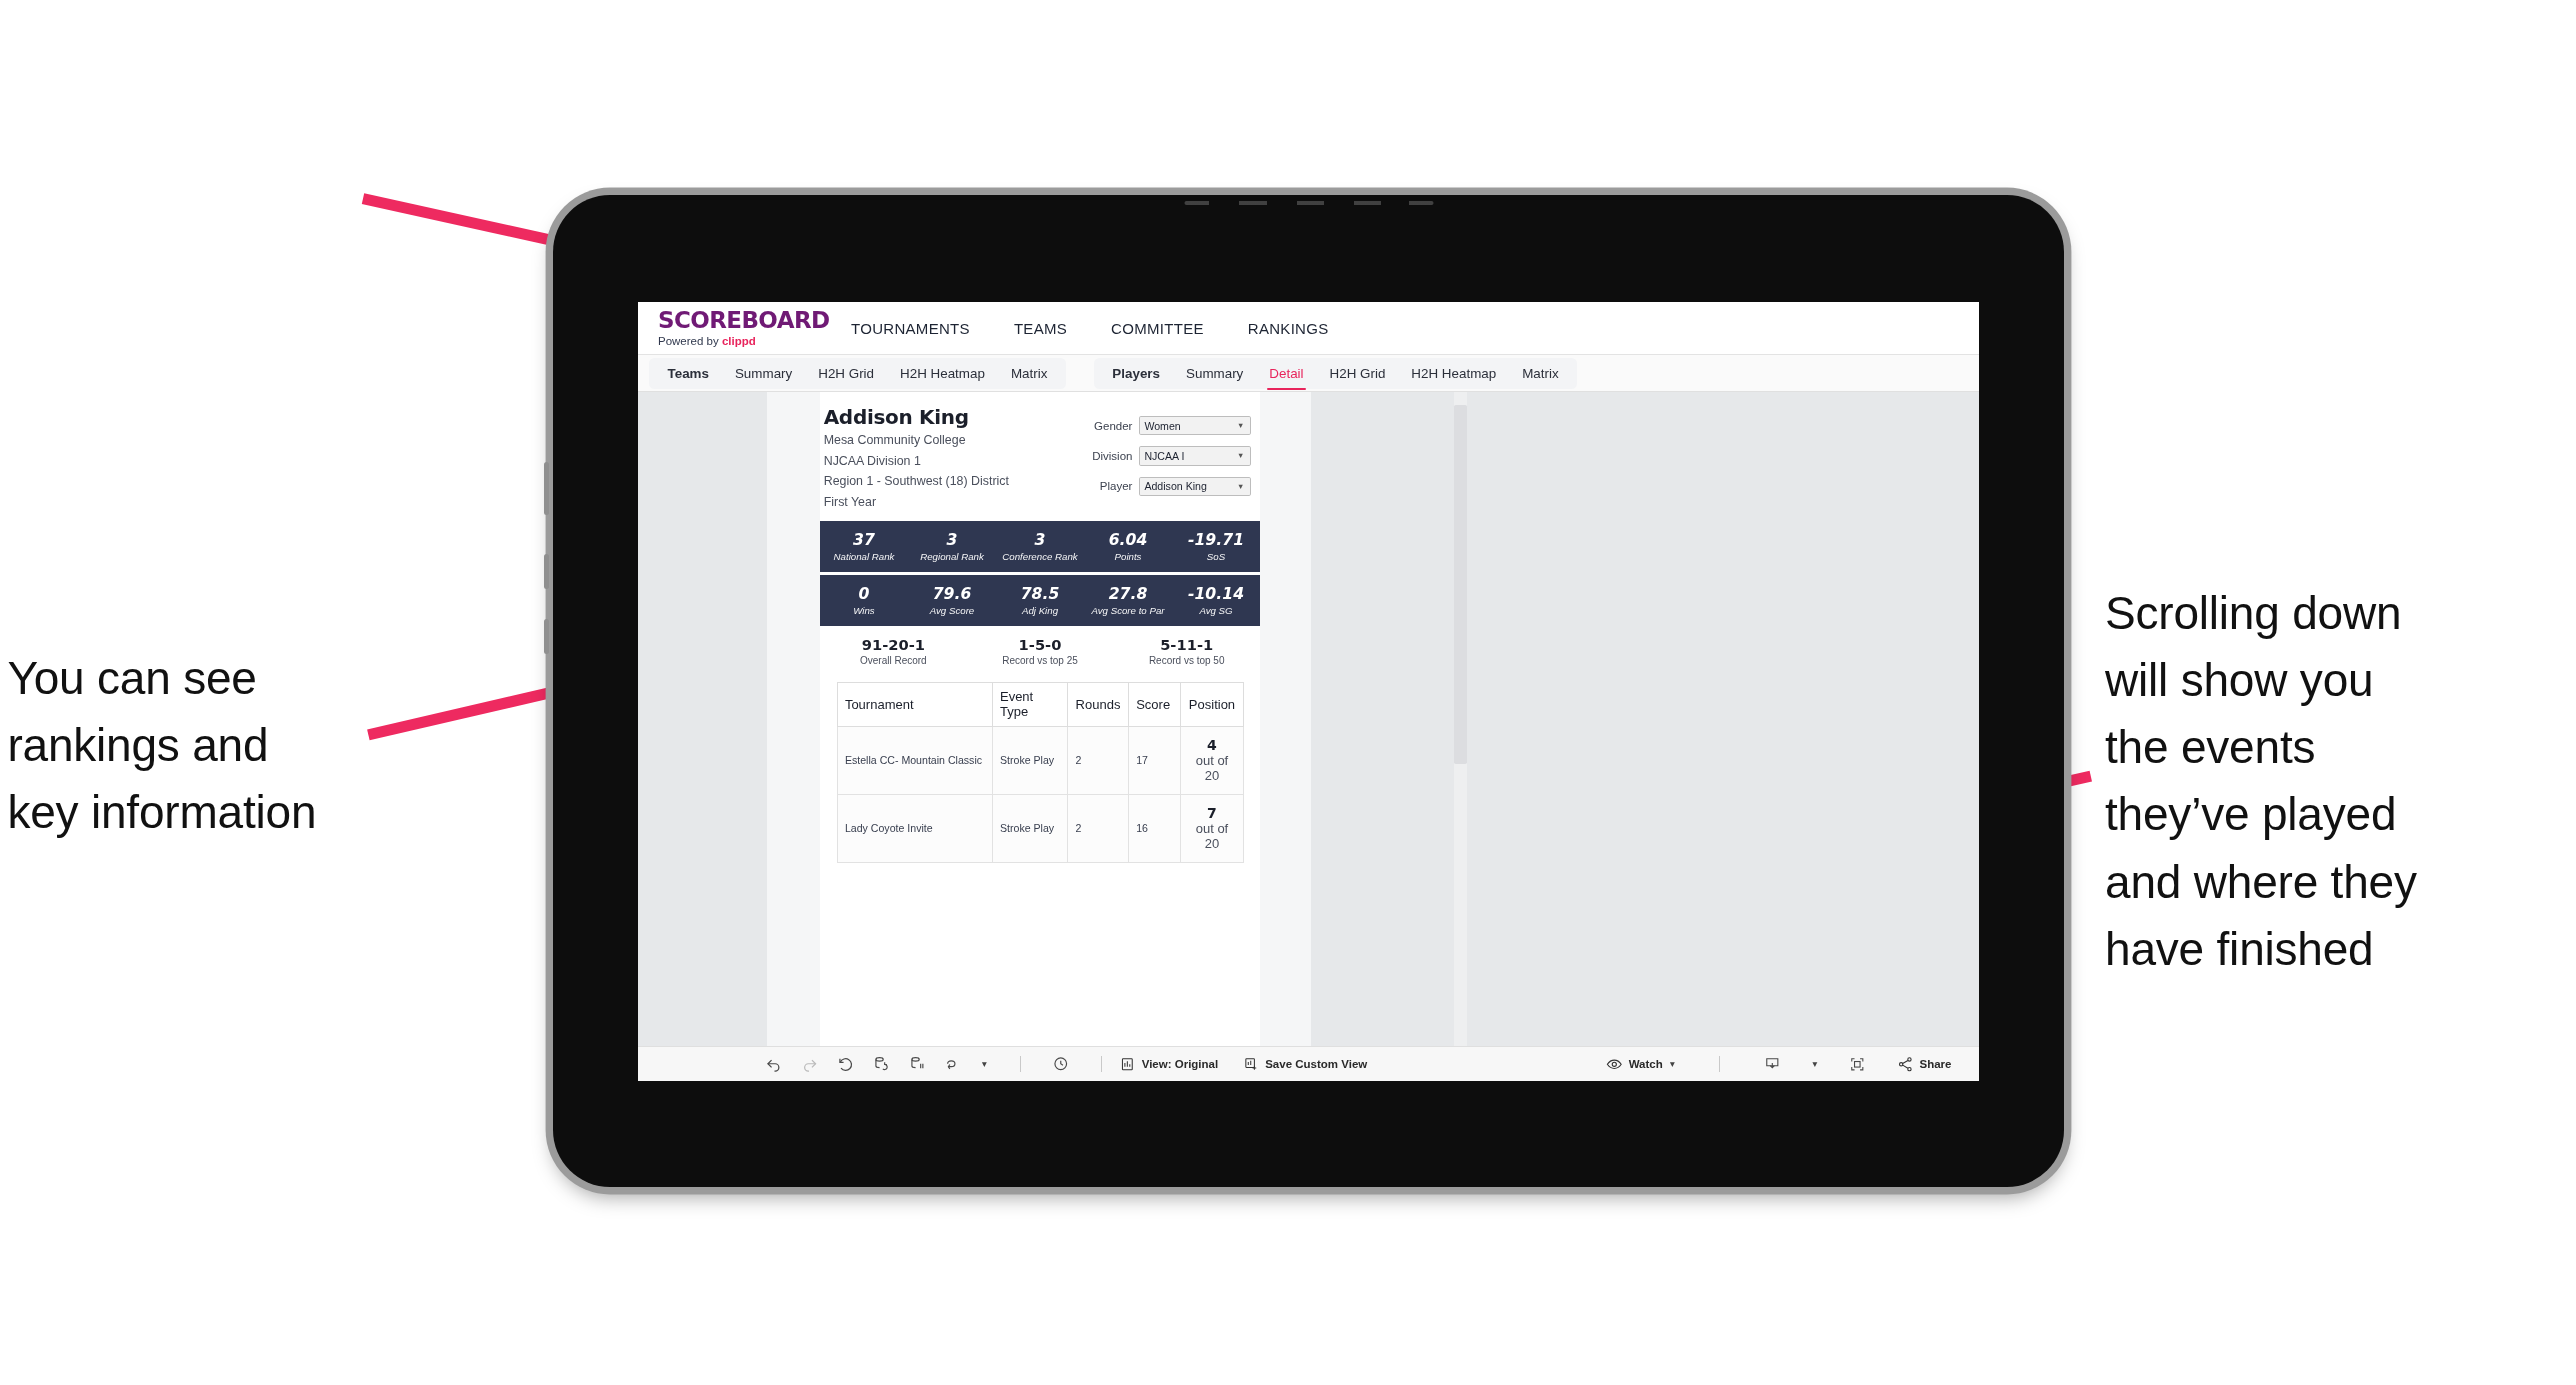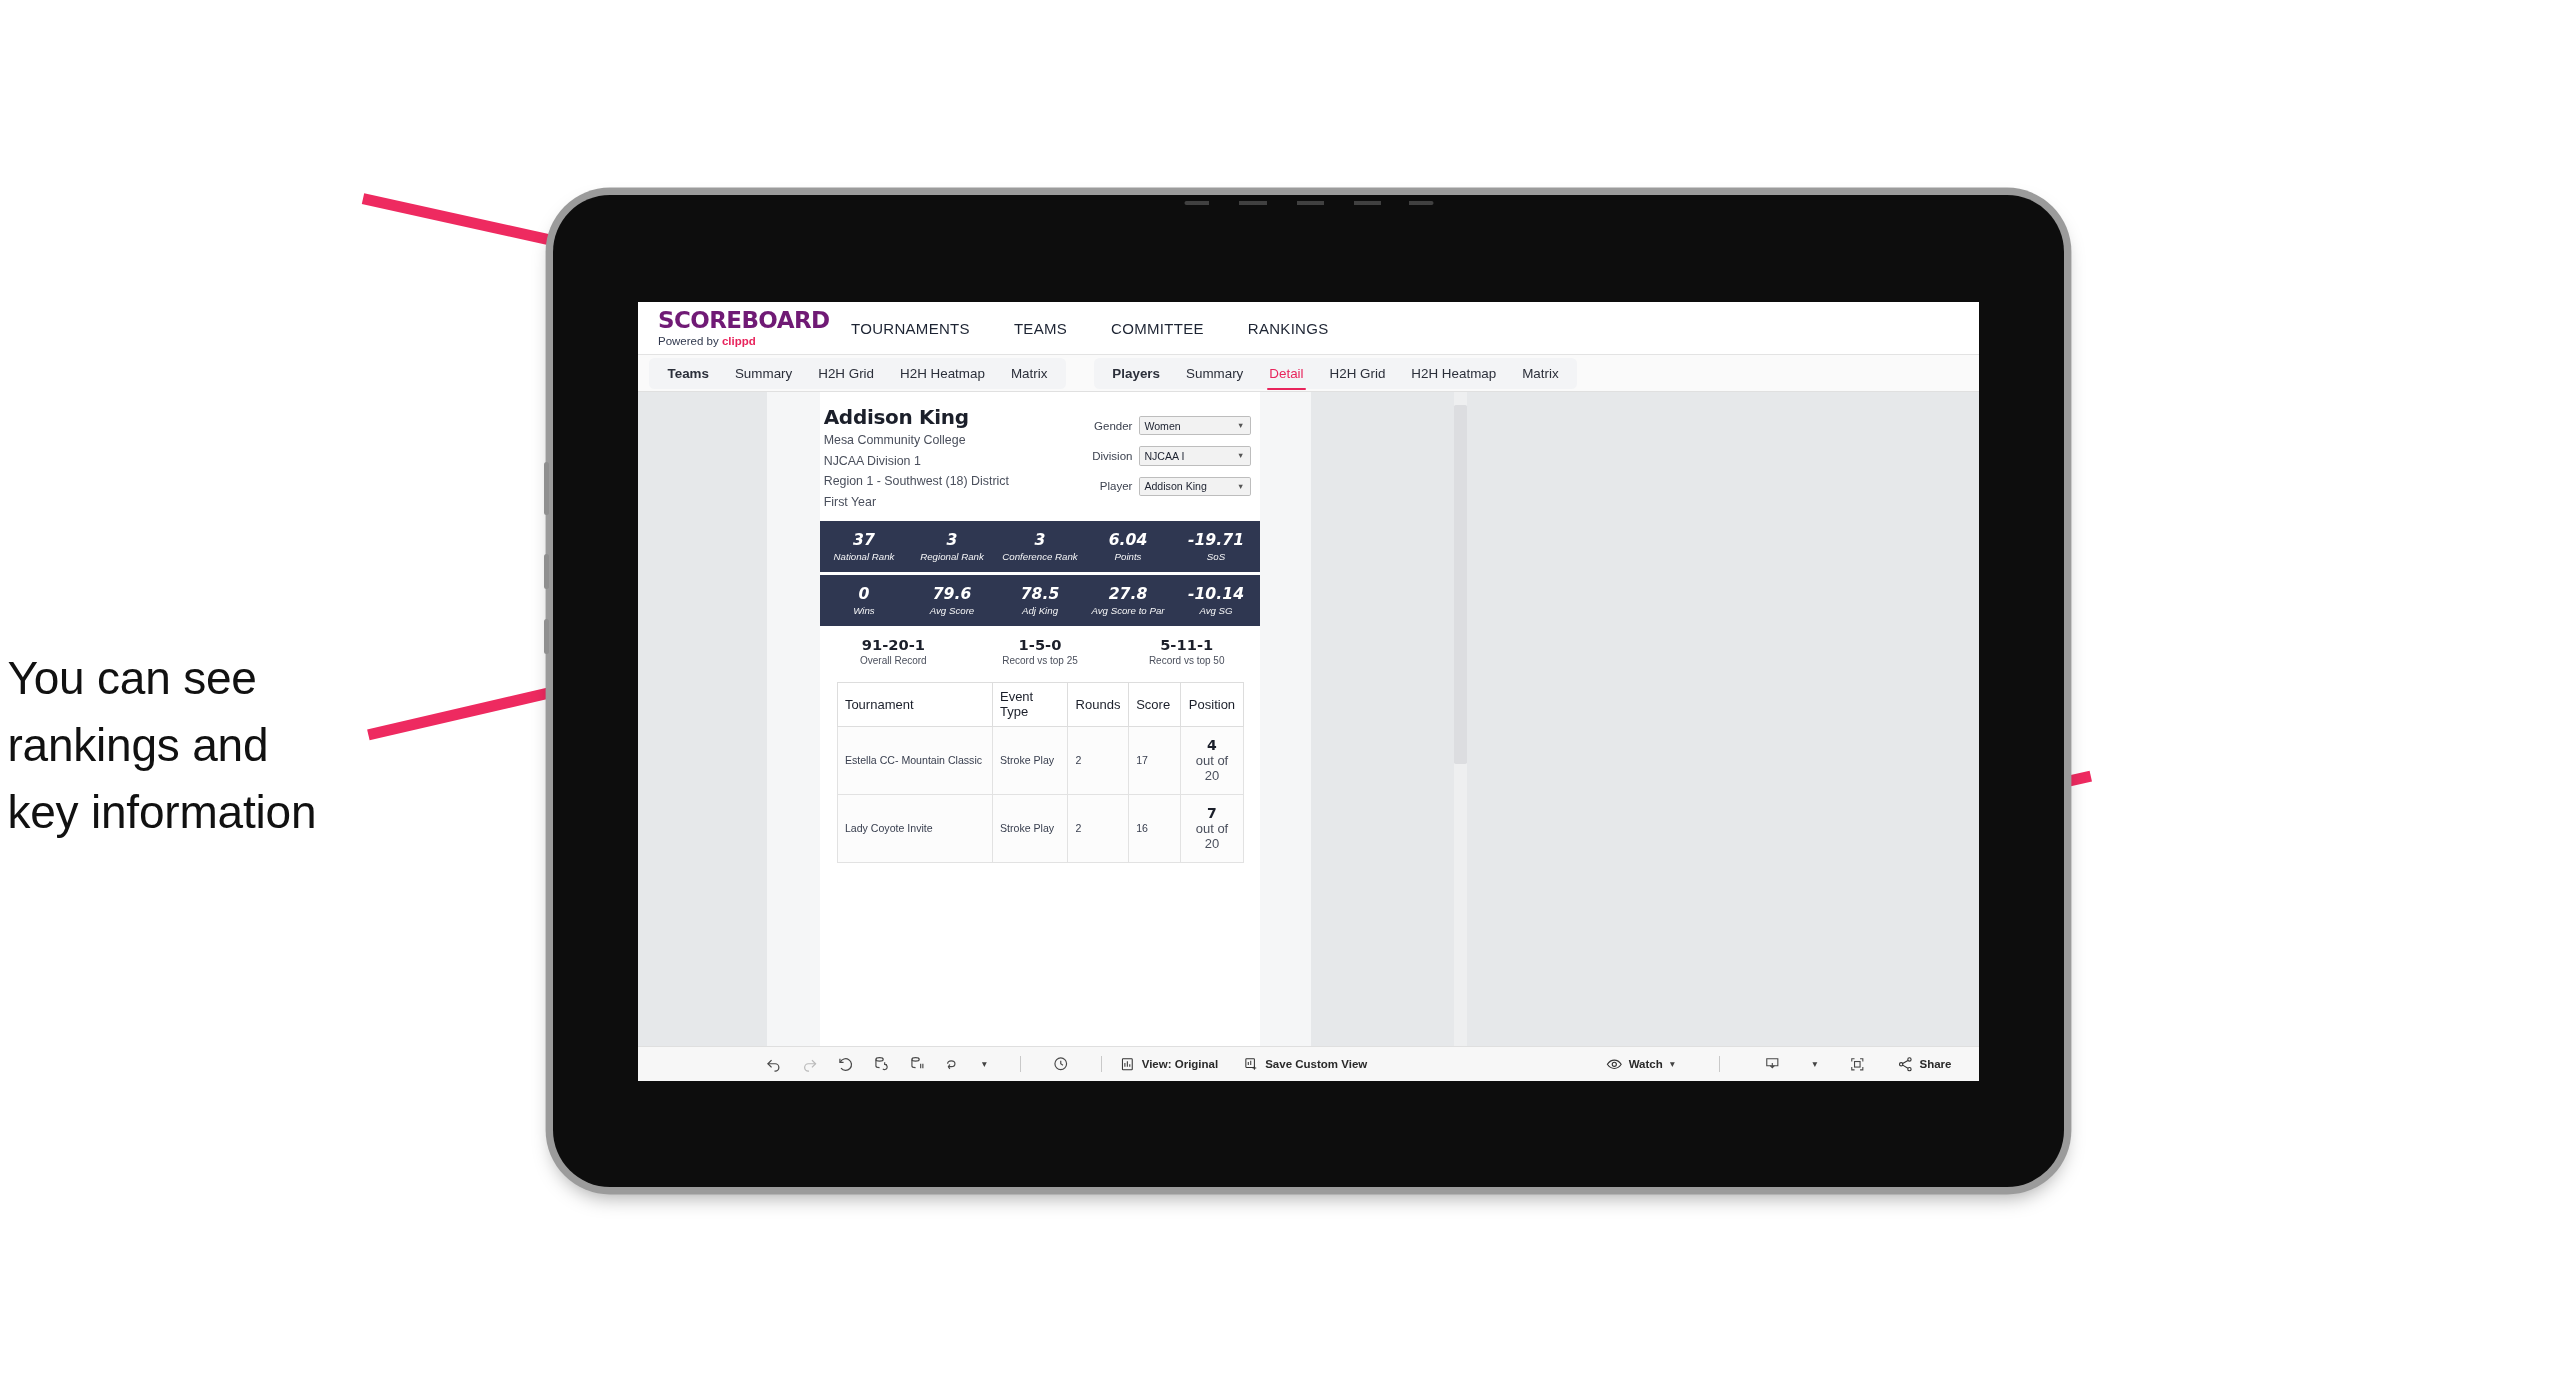--- a/index.html
+++ b/index.html
@@ -173,20 +173,26 @@
 </head>
 <body>
 
 <div class="page">
 
 
   <div class="annot" id="annot-left">You can see
 rankings and
 key information</div>
 
+  <div class="annot" id="annot-right">Scrolling down
+will show you
+the events
+they’ve played
+and where they
+have finished</div>
 
   <svg class="arrow" style="left:359px;top:193px;" width="857" height="221" viewBox="0 0 930 240">
     <defs>
         <marker id="ah1" markerWidth="7" markerHeight="7" refX="5.2" refY="3.5" orient="auto">
           <polygon points="0,0 7,3.5 0,7" fill="#ee2a60"></polygon>
         </marker>
       </defs>
     <line x1="4" y1="6" x2="880" y2="200" stroke="#ee2a60" stroke-width="12" marker-end="url(#ah1)"></line>
   </svg>
 

